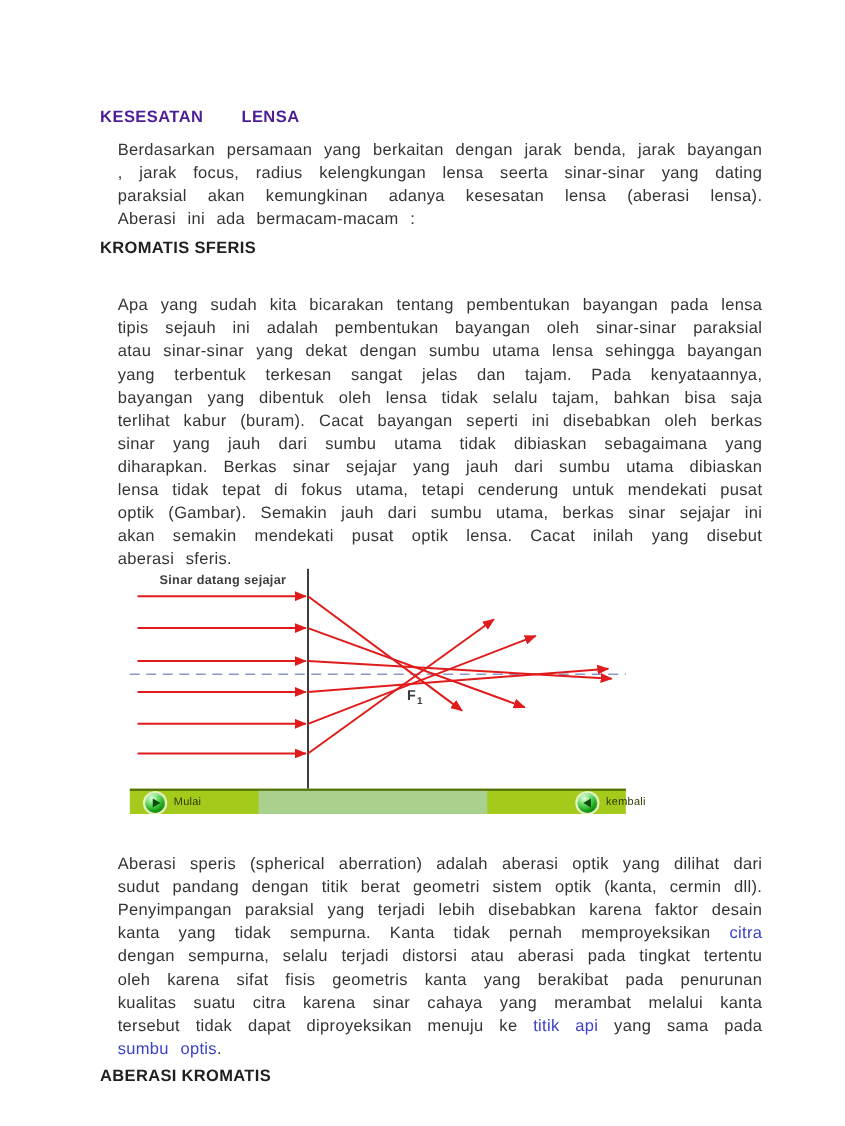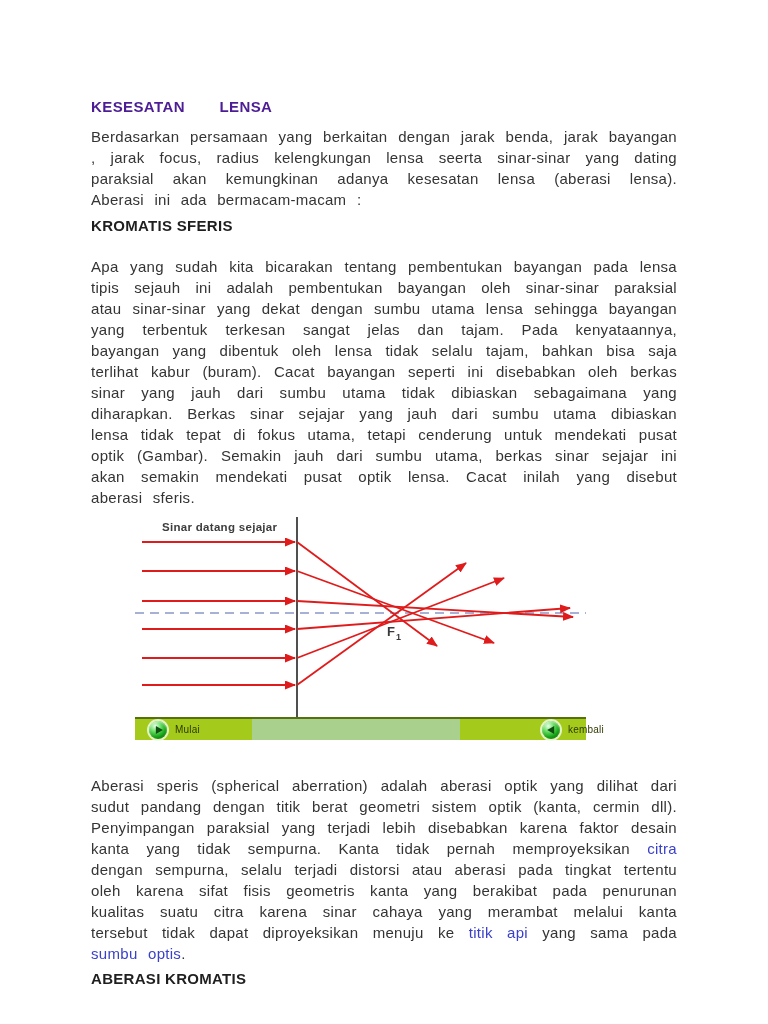--- a/index.html
+++ b/index.html
@@ -14,31 +14,31 @@
     top:88px; font-size:15px; font-weight:bold; color:#4c1d95;
     letter-spacing:.4px; word-spacing:30px;
   }
   .doc-heading {
     font-size:15px; font-weight:bold; color:#1f1f1f; letter-spacing:.3px;
   }
   .h-sferis { top:205px; }
   .h-kromatis { top:958px; }
   .para {
     font-size:15px; line-height:21px; text-align:justify;
-    letter-spacing:.3px; word-spacing:6px; color:#343434;
+    letter-spacing:.3px; word-spacing:6px; color:#343434;margin-left:16px;
   }
   .p1 { top:111px; }
-  .p2 { top:241px; }
+  .p2 { top:252px; }
   .p3 { top:760px; }
   .para a {
     color:var(--link-blue,#3a41c8); cursor:pointer;
   }
 
   
-  .figure-wrap { left:119px; top:505px; width:475px; height:245px; }
+  .figure-wrap { left:102px; top:505px; width:475px; height:245px; }
   .ray-svg { position:absolute; left:0; top:0; }
   .ray-svg .axis  { stroke:var(--axis-blue,#8a96c8); stroke-width:1.3; stroke-dasharray:9 6; }
   .ray-svg .lens  { stroke:#242424; stroke-width:1.6; }
   .ray-svg .ray   { stroke:var(--ray-red,#e01b1b); stroke-width:1.8; }
   .ray-svg .arrowhead { fill:var(--ray-red,#e01b1b); }
   .ray-svg .diag-label { font-size:11.5px; font-weight:600; fill:#3d3d3d; letter-spacing:.3px; }
   .ray-svg .focus-label { font-size:13px; font-weight:600; fill:#3a3a3a; }
   .ray-svg .focus-sub { font-size:9px; font-weight:600; fill:#3a3a3a; }
 
   

